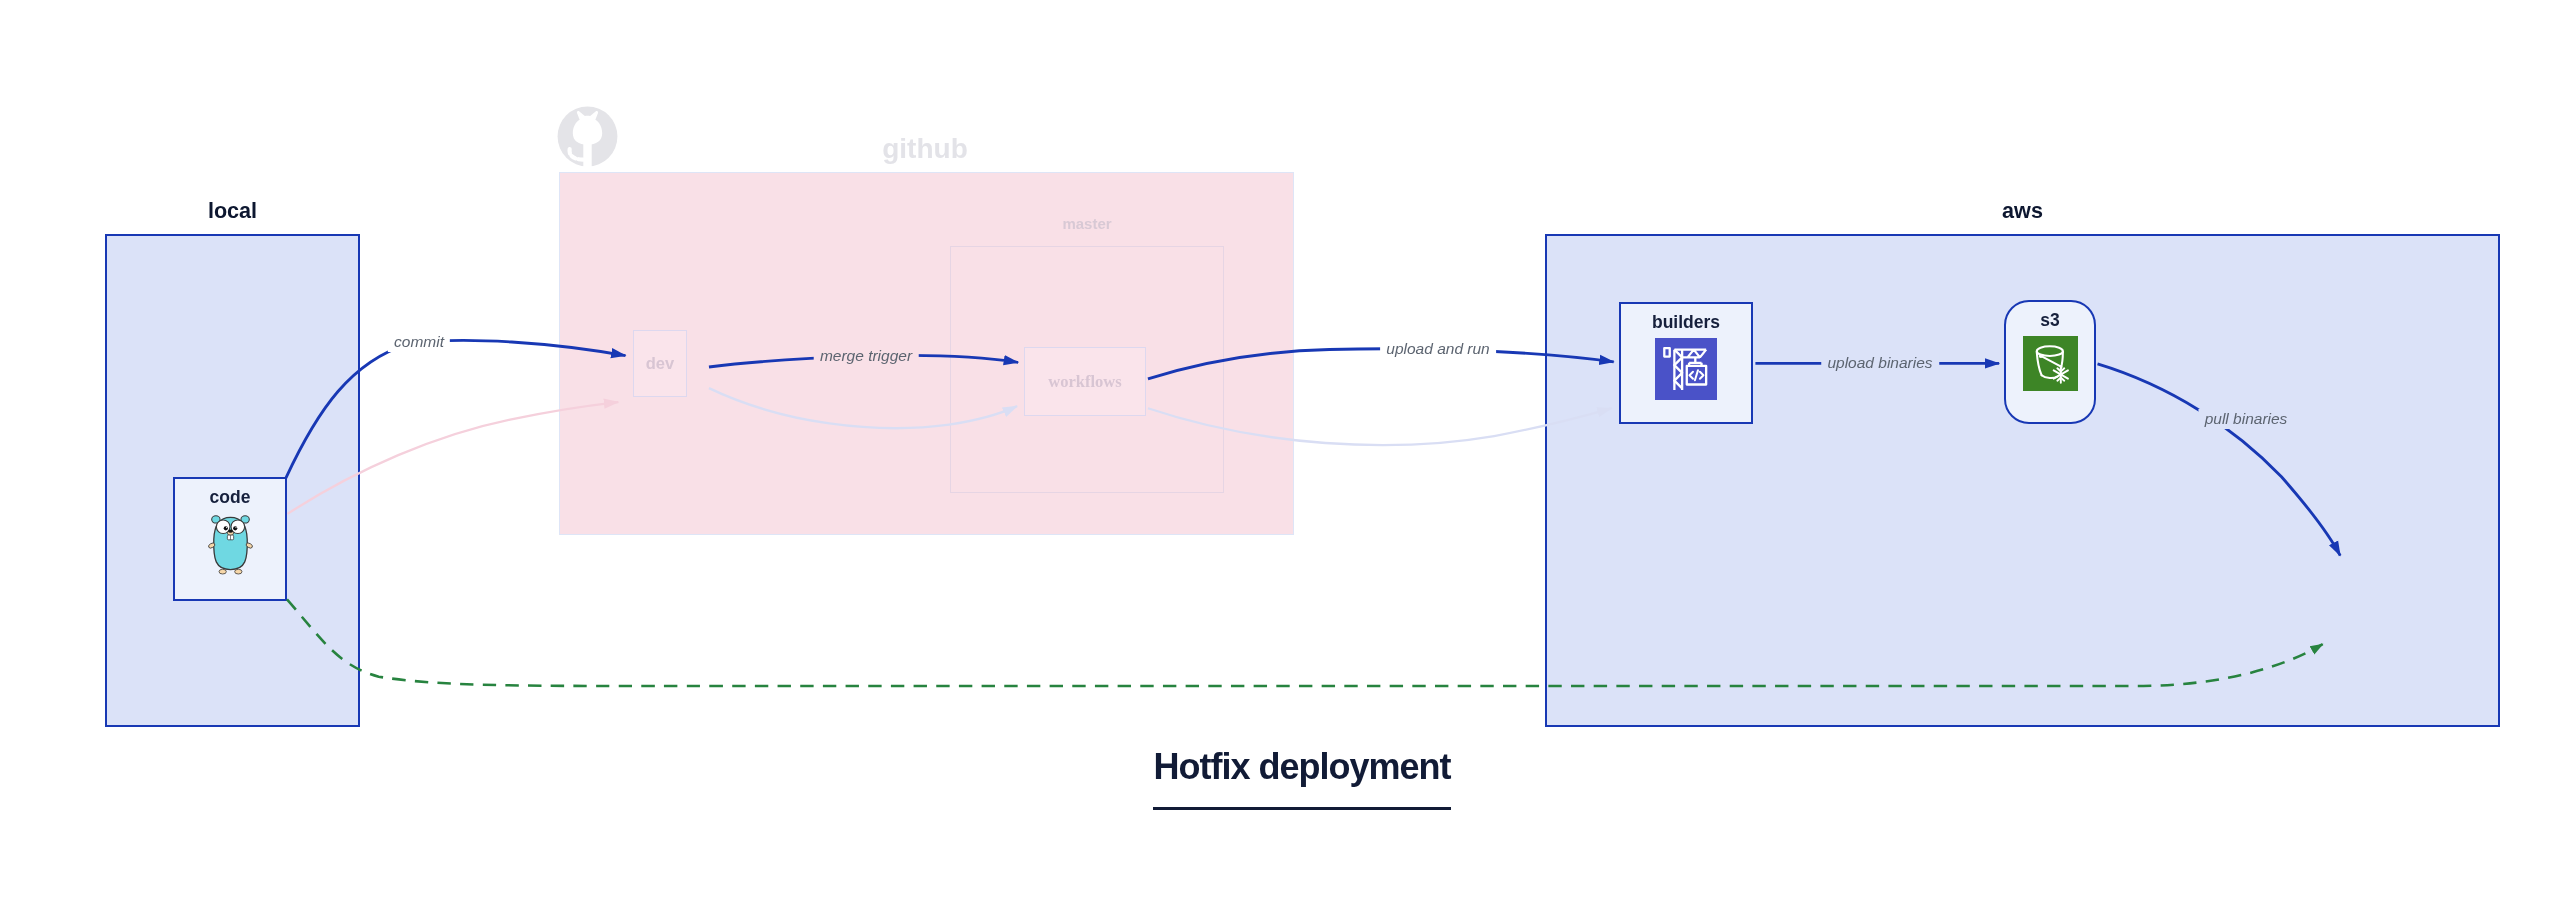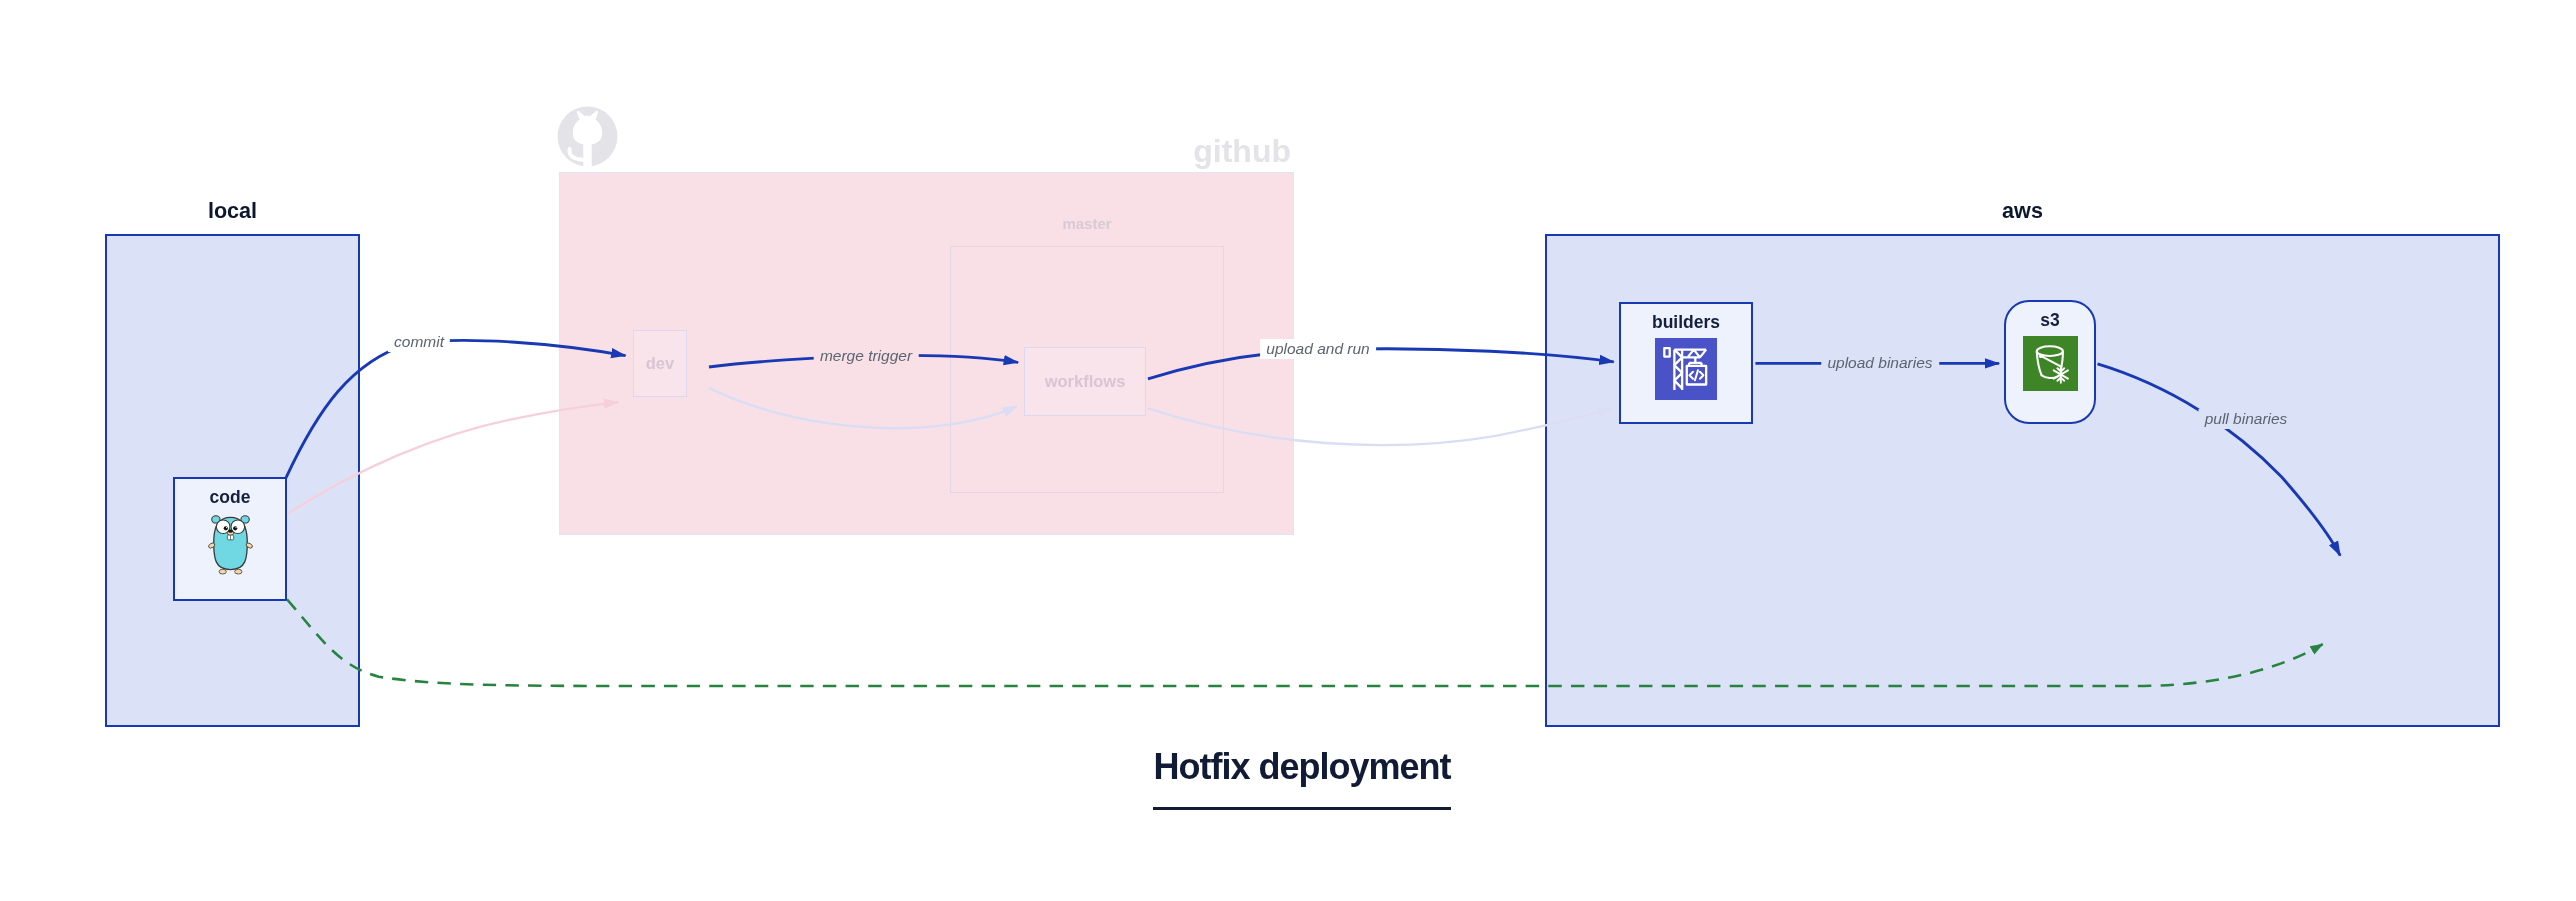--- a/index.html
+++ b/index.html
@@ -15,57 +15,57 @@
          background:#dbe2f8;border:2.6px solid #1838b4;z-index:1;}
   .c-github{left:559px;top:172px;width:735px;height:363px;
             background:#f9e0e7;border:1.5px solid #dee5f7;z-index:1;}
   .c-master{left:950px;top:246px;width:274px;height:247px;
             background:transparent;border:1.5px solid #e6d5e4;z-index:2;}
 
   .container-label{position:absolute;font-weight:700;color:#0d1730;
                    font-size:21.6px;text-align:center;z-index:2;white-space:nowrap;}
   .l-local{left:105px;top:198px;width:255px;}
   .l-aws{left:1545px;top:198px;width:955px;}
-  .l-github{left:559px;top:133px;width:732px;text-align:right;
-            color:#e3e3e8;font-size:32px;font-weight:600;}
+  .l-github{left:559px;top:133px;width:732px;
+            color:#e3e3e8;font-size:28px;font-weight:600;}
   .l-master{left:950px;top:215px;width:274px;color:#d8c9d5;
             font-size:15px;font-weight:600;}
 
   
   .node{position:absolute;box-sizing:border-box;background:#edf2fc;
         border:2.1px solid #1838b4;z-index:3;text-align:center;}
   .n-code{left:173px;top:477px;width:114px;height:124px;}
   .n-builders{left:1619px;top:302px;width:134px;height:122px;}
   .n-s3{left:2004px;top:300px;width:92px;height:124px;border-radius:25px;}
   .n-ec2{left:2328px;top:559px;width:98px;height:124px;}
   .node-title{margin-top:8.2px;font-size:17.5px;font-weight:700;color:#16203c;}
   .node-icon{margin-top:5.2px;display:inline-block;}
 
   .node-faded{position:absolute;box-sizing:border-box;background:#fae4eb;
               border:1.5px solid #ddd8ef;z-index:3;display:flex;
               align-items:center;justify-content:center;}
   .n-dev{left:633px;top:330px;width:54px;height:67px;}
-  .n-workflows{left:1024px;top:347px;width:122px;height:69px;}
+  .n-workflows{left:1024px;top:347px;width:122px;height:69px;font-family:Liberation Serif, serif;}
   .faded-title{font-size:16.5px;font-weight:700;color:#d8c5d3;}
 
   
   .octocat{position:absolute;left:556px;top:105px;z-index:2;}
 
   
   .edges{position:absolute;left:0;top:0;z-index:4;pointer-events:none;}
 
   .edge-label{position:absolute;transform:translate(-50%,-50%);
               font-style:italic;font-size:15.5px;color:#5c6470;
               padding:1px 6.2px;white-space:nowrap;z-index:5;}
   .bg-white{background:#ffffff;}
   .bg-pink{background:#f9e0e7;}
   .bg-peri{background:#dbe2f8;}
   .el-commit{left:419px;top:342px;}
   .el-merge{left:866px;top:356px;}
-  .el-uploadrun{left:1318px;top:349px;}
+  .el-uploadrun{left:1438px;top:349px;}
   .el-uploadbin{left:1880px;top:363px;}
   .el-pullbin{left:2246px;top:419px;}
 
   
   .diagram-title{position:absolute;left:0;top:746px;width:2604px;
                  text-align:center;z-index:5;}
   .diagram-title span{display:inline-block;font-size:36px;font-weight:600;
                  letter-spacing:-1px;color:#111b36;
                  border-bottom:3.1px solid #111b36;padding-bottom:19px;}
 </style>

